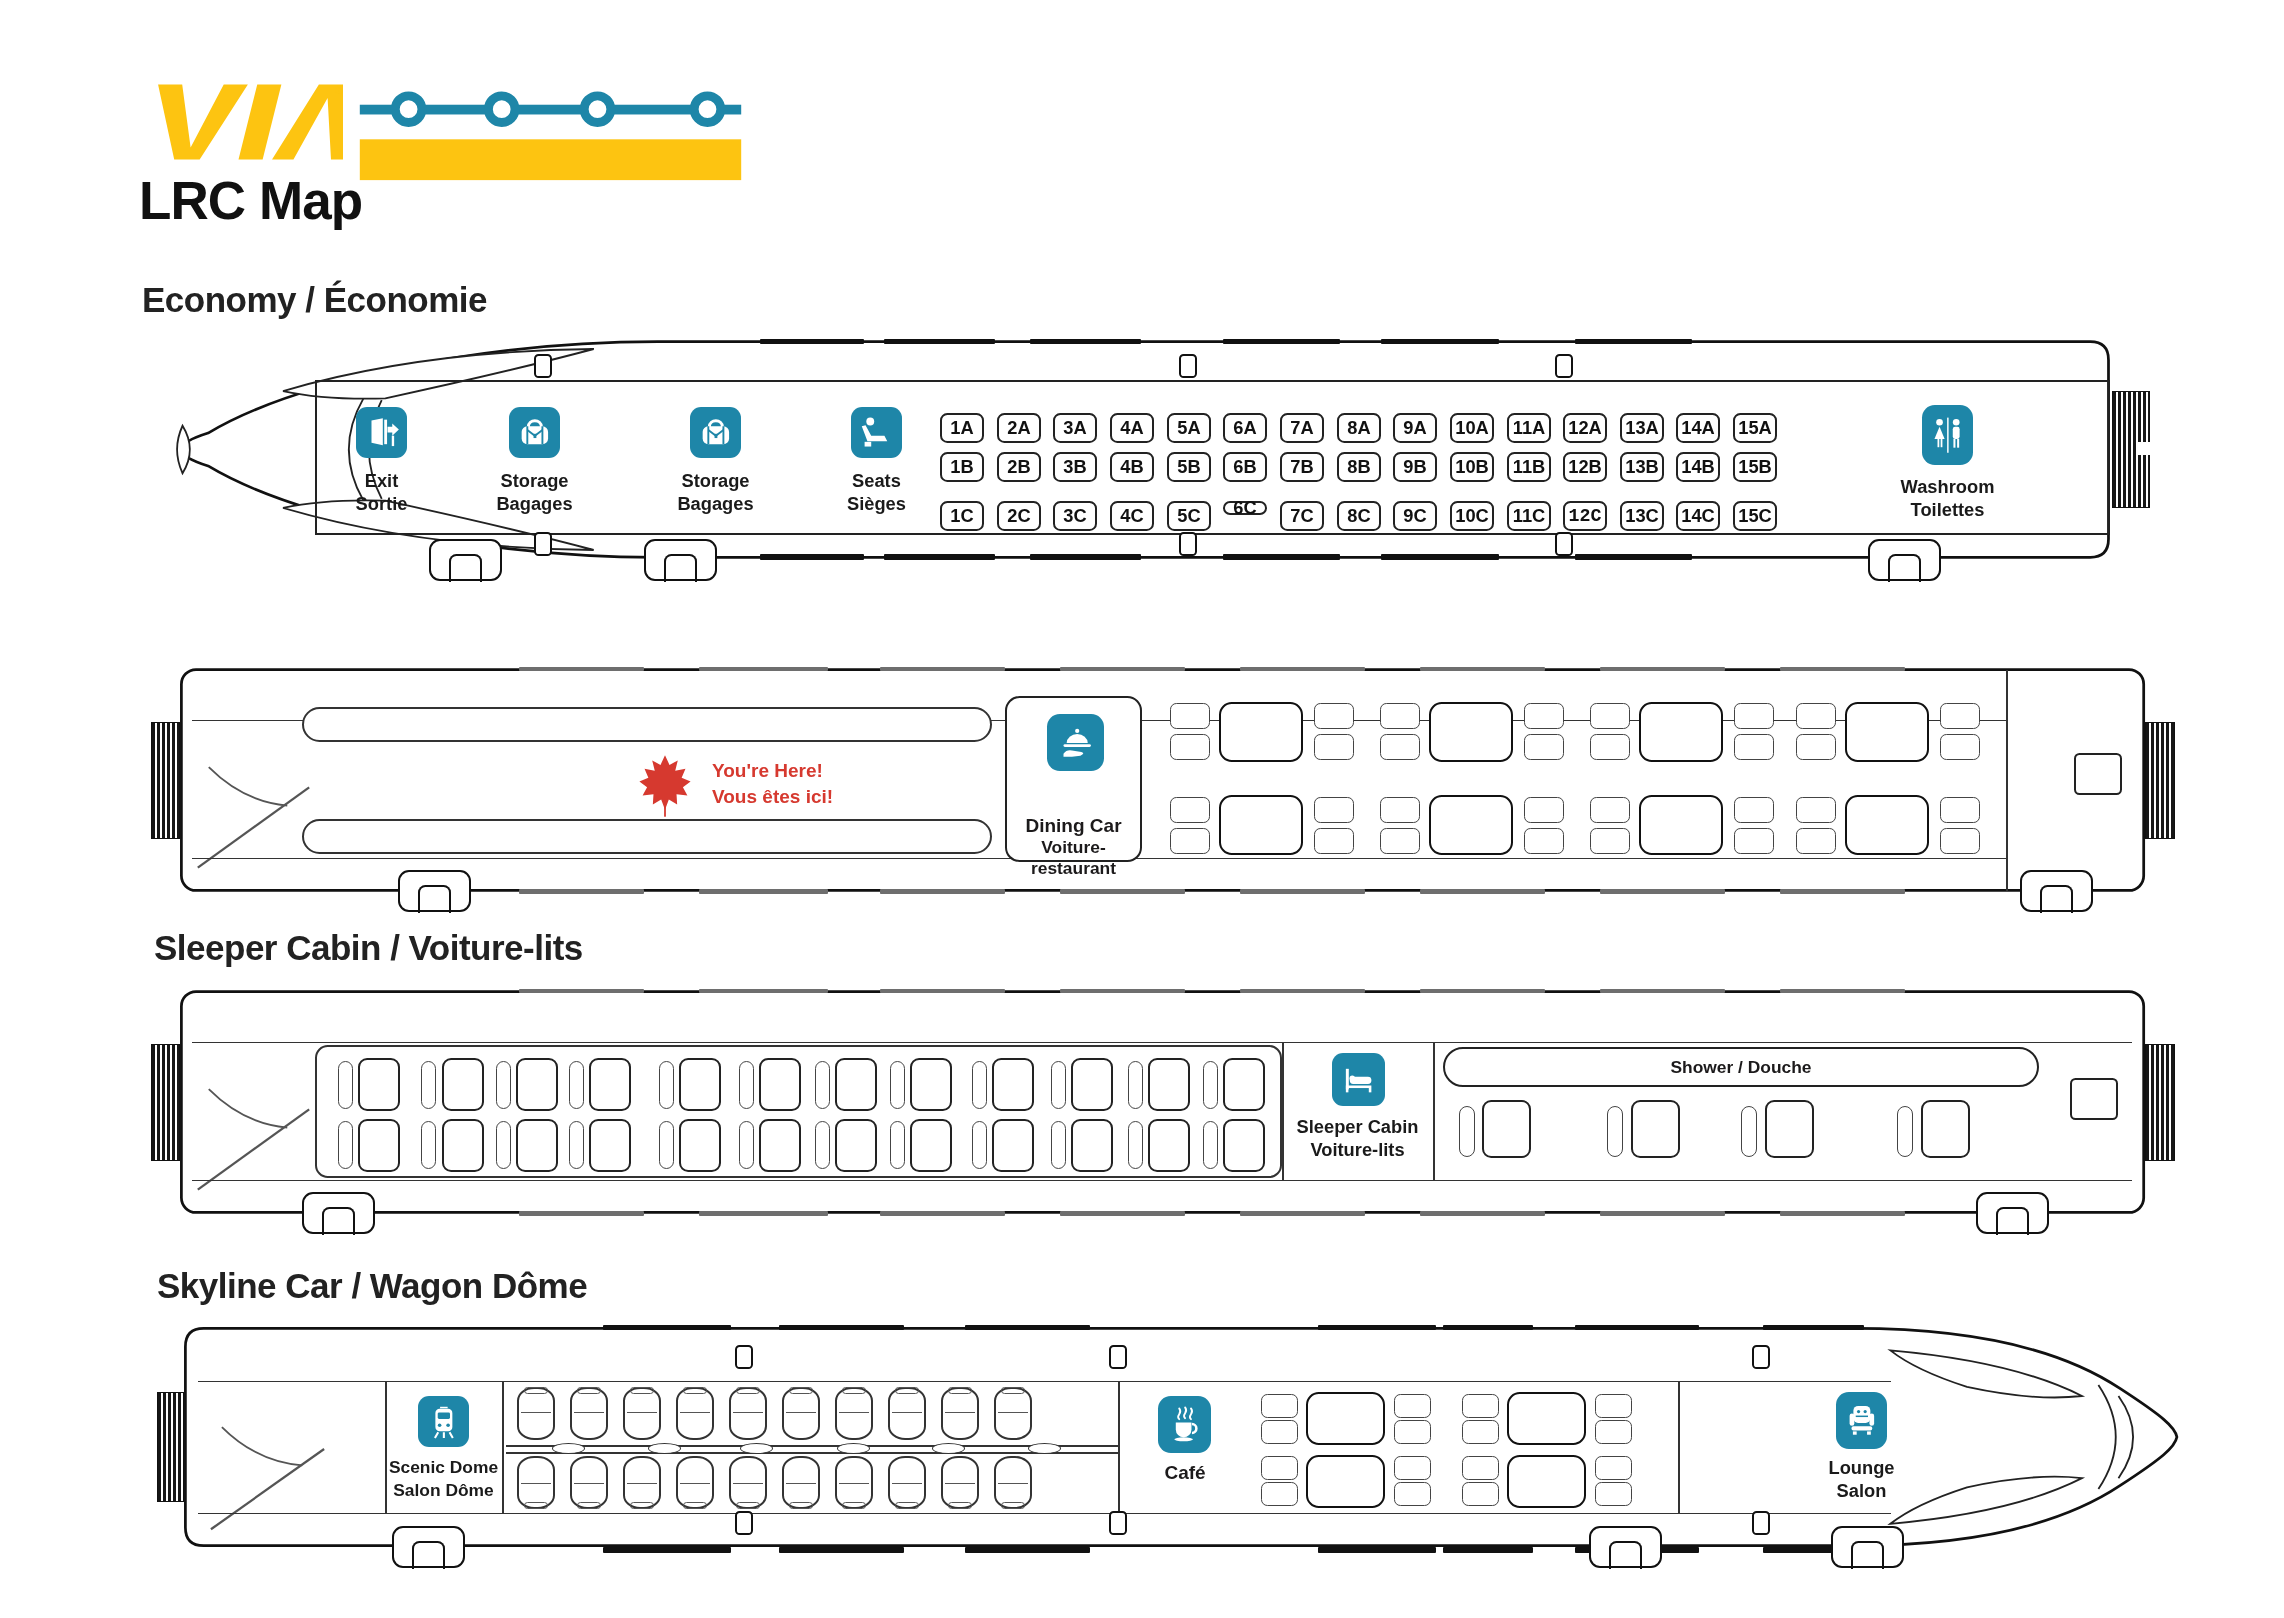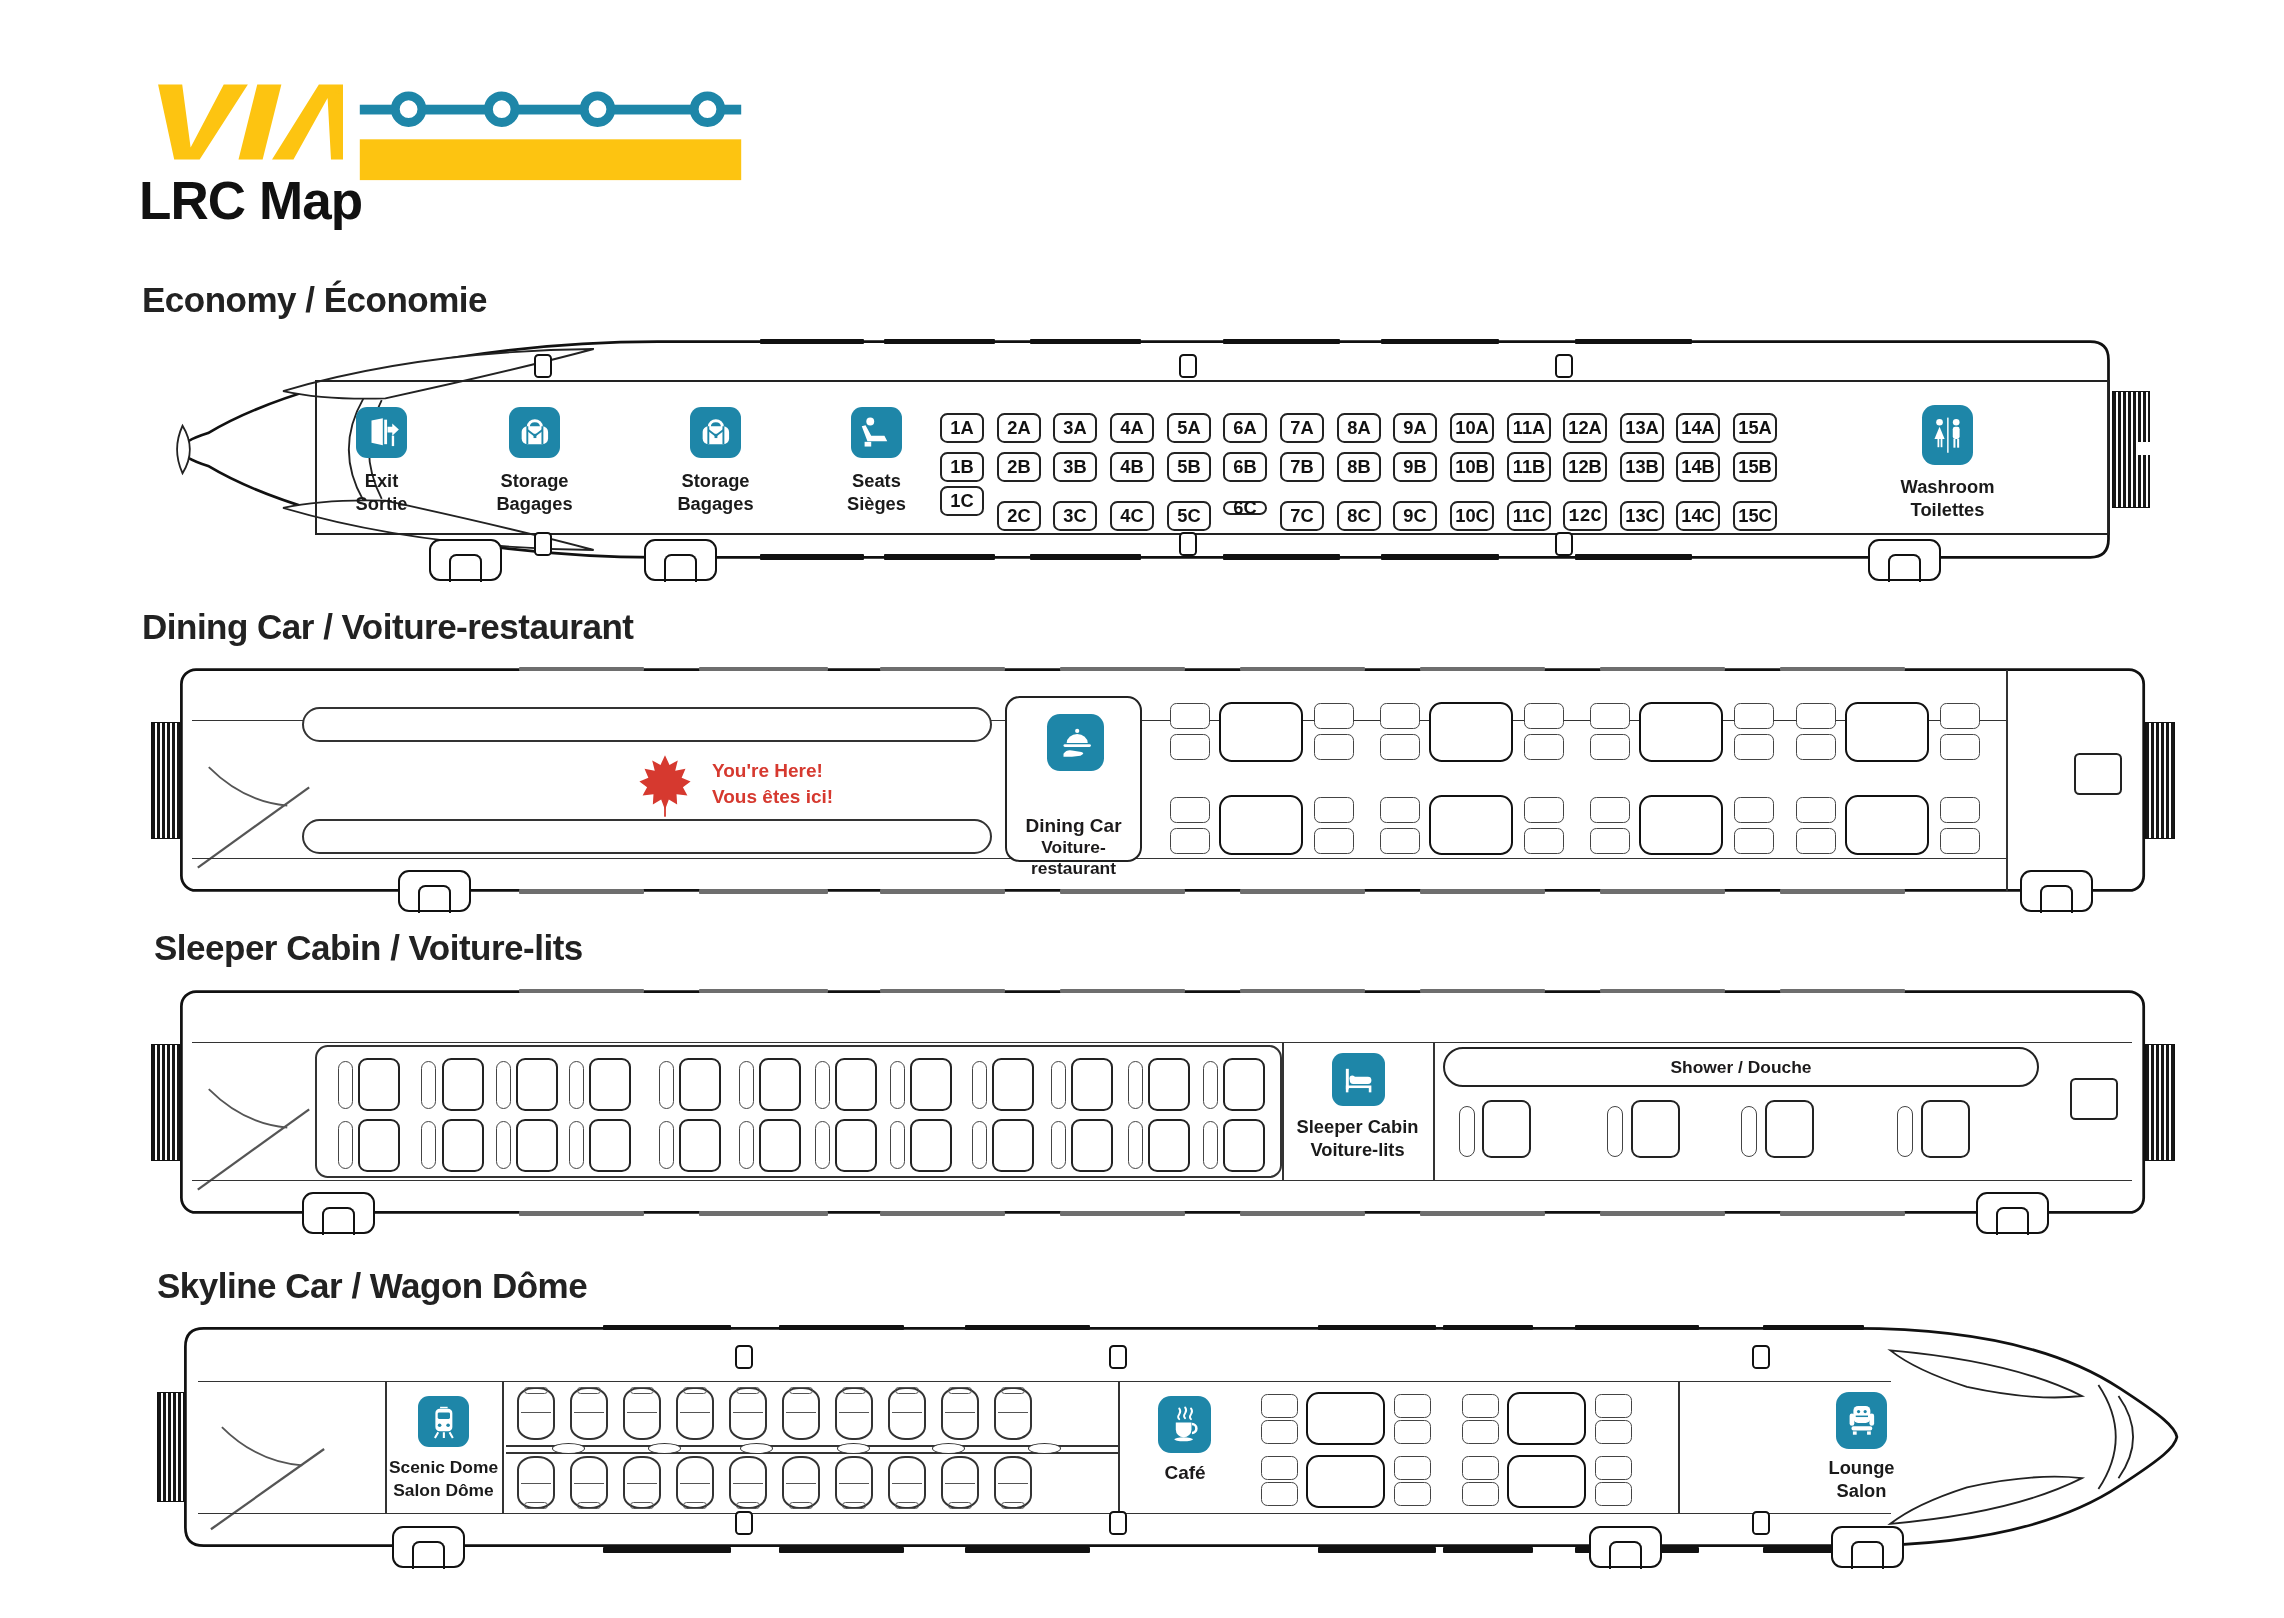--- a/index.html
+++ b/index.html
@@ -70,21 +70,20 @@
       <circle cx="55" cy="34" r="15" fill="#fff" style="stroke:var(--teal)" stroke-width="10"></circle>
       <circle cx="160" cy="34" r="15" fill="#fff" style="stroke:var(--teal)" stroke-width="10"></circle>
       <circle cx="268" cy="34" r="15" fill="#fff" style="stroke:var(--teal)" stroke-width="10"></circle>
       <circle cx="392" cy="34" r="15" fill="#fff" style="stroke:var(--teal)" stroke-width="10"></circle>
       <rect x="0" y="68" width="430" height="46" style="fill:var(--yellow)"></rect>
     </svg>
   </div>
   <h1 class="title">LRC Map</h1>
 
   <h2 class="sec" style="left:142px; top:280px;">Economy / Économie</h2>
-  <h2 class="sec" style="left:142px; top:607px;">Dining Car / Voiture-restaurant</h2>
   <h2 class="sec" style="left:154px; top:928px;">Sleeper Cabin / Voiture-lits</h2>
   <h2 class="sec" style="left:157px; top:1266px;">Skyline Car / Wagon Dôme</h2>
 
   <div class="car" id="car-economy" style="left:146px; top:336px; width:2010px; height:227px;">
     <svg class="body" width="2010" height="227" viewBox="0 0 2200 248">
       <path d="M2128 6 L560 6 C370 6 165 48 68 106 Q10 124 68 142 C165 200 370 242 560 242 L2128 242 Q2148 242 2148 222 L2148 26 Q2148 6 2128 6 Z" fill="#fff" stroke="#111" stroke-width="3"></path>
       <path d="M150 60 Q300 16 490 14 Q400 38 262 68 Q196 70 150 60 Z" fill="#fff" stroke="#222" stroke-width="2"></path>
       <path d="M150 188 Q300 232 490 234 Q400 210 262 180 Q196 178 150 188 Z" fill="#fff" stroke="#222" stroke-width="2"></path>
       <path d="M40 98 Q28 124 40 150 Q56 124 40 98 Z" fill="#fff" stroke="#222" stroke-width="2"></path>
       <path d="M238 68 Q206 124 238 180" fill="none" stroke="#222" stroke-width="2"></path>
@@ -183,21 +182,21 @@
         <div class="seat-chip" style="left: 1077px; top: 116px; width: 44px; height: 30px;">6B</div>
         <div class="seat-chip" style="left: 1134px; top: 116px; width: 44px; height: 30px;">7B</div>
         <div class="seat-chip" style="left: 1191px; top: 116px; width: 44px; height: 30px;">8B</div>
         <div class="seat-chip" style="left: 1247px; top: 116px; width: 44px; height: 30px;">9B</div>
         <div class="seat-chip" style="left: 1304px; top: 116px; width: 44px; height: 30px;">10B</div>
         <div class="seat-chip" style="left: 1361px; top: 116px; width: 44px; height: 30px;">11B</div>
         <div class="seat-chip" style="left: 1417px; top: 116px; width: 44px; height: 30px;">12B</div>
         <div class="seat-chip" style="left: 1474px; top: 116px; width: 44px; height: 30px;">13B</div>
         <div class="seat-chip" style="left: 1530px; top: 116px; width: 44px; height: 30px;">14B</div>
         <div class="seat-chip" style="left: 1587px; top: 116px; width: 44px; height: 30px;">15B</div>
-        <div class="seat-chip" style="left: 794px; top: 150px; width: 44px; height: 30px;">1C</div>
+        <div class="seat-chip" style="left: 794px; top: 165px; width: 44px; height: 30px;">1C</div>
         <div class="seat-chip" style="left: 851px; top: 165px; width: 44px; height: 30px;">2C</div>
         <div class="seat-chip" style="left: 907px; top: 165px; width: 44px; height: 30px;">3C</div>
         <div class="seat-chip" style="left: 964px; top: 165px; width: 44px; height: 30px;">4C</div>
         <div class="seat-chip" style="left: 1021px; top: 165px; width: 44px; height: 30px;">5C</div>
         <div class="seat-chip" style="left: 1077px; top: 165px; width: 44px; height: 14px;">6C</div>
         <div class="seat-chip" style="left: 1134px; top: 165px; width: 44px; height: 30px;">7C</div>
         <div class="seat-chip" style="left: 1191px; top: 165px; width: 44px; height: 30px;">8C</div>
         <div class="seat-chip" style="left: 1247px; top: 165px; width: 44px; height: 30px;">9C</div>
         <div class="seat-chip" style="left: 1304px; top: 165px; width: 44px; height: 30px;">10C</div>
         <div class="seat-chip" style="left: 1361px; top: 165px; width: 44px; height: 30px;">11C</div>

